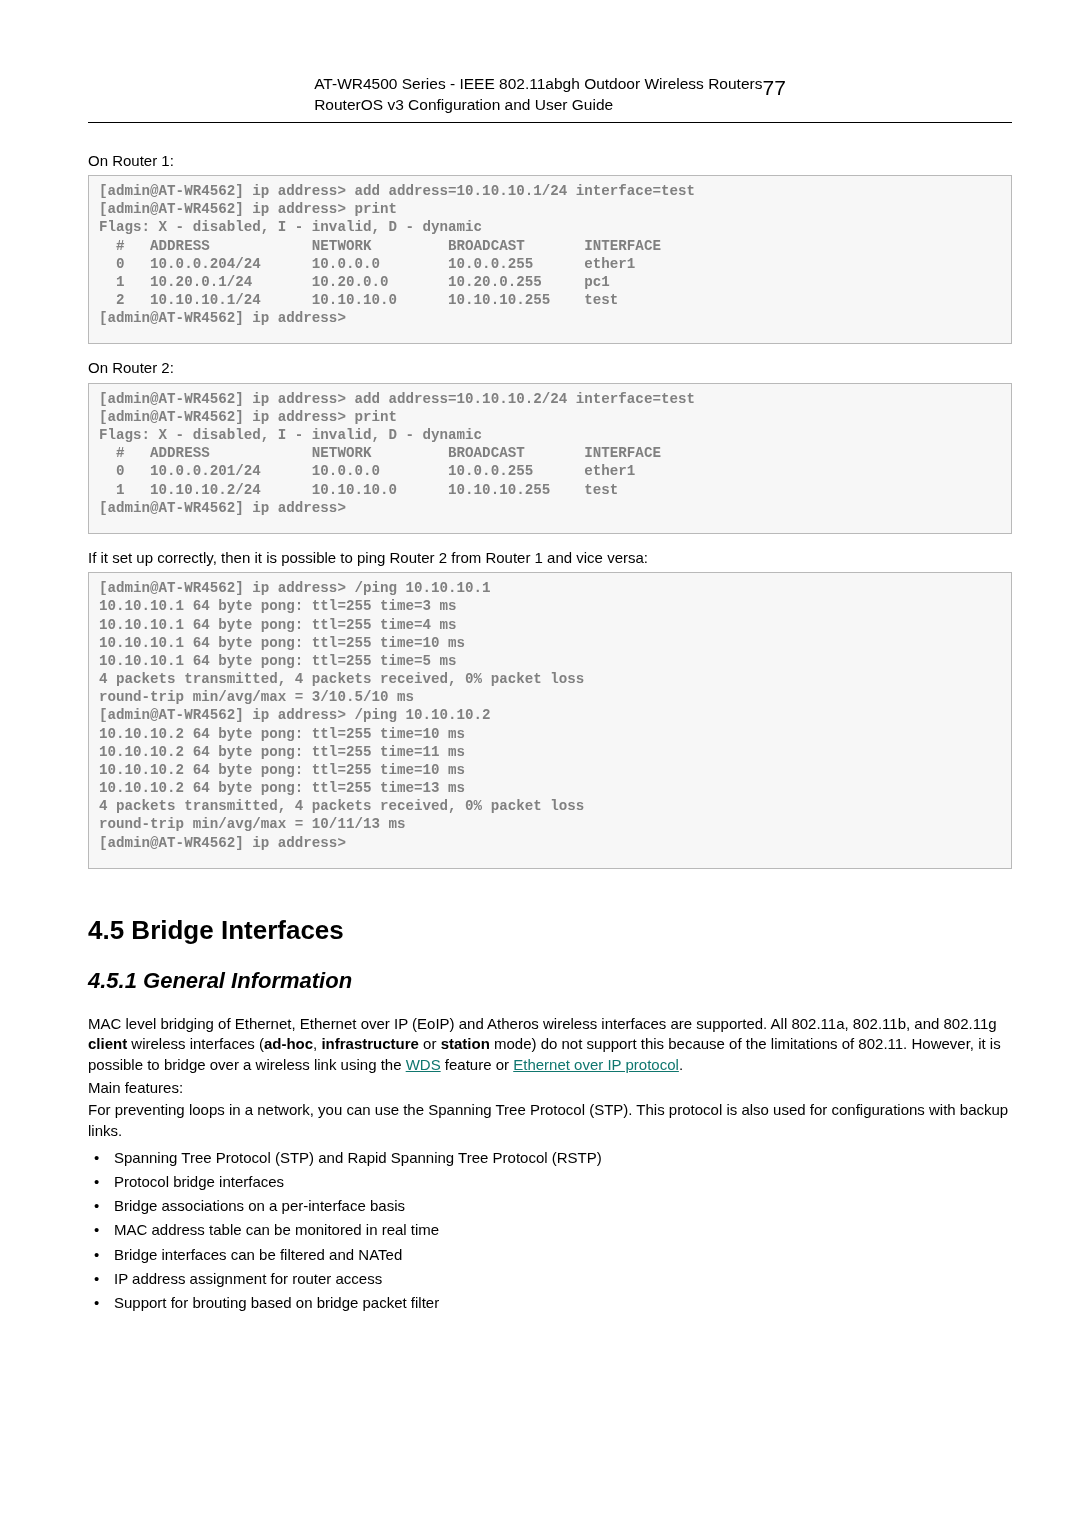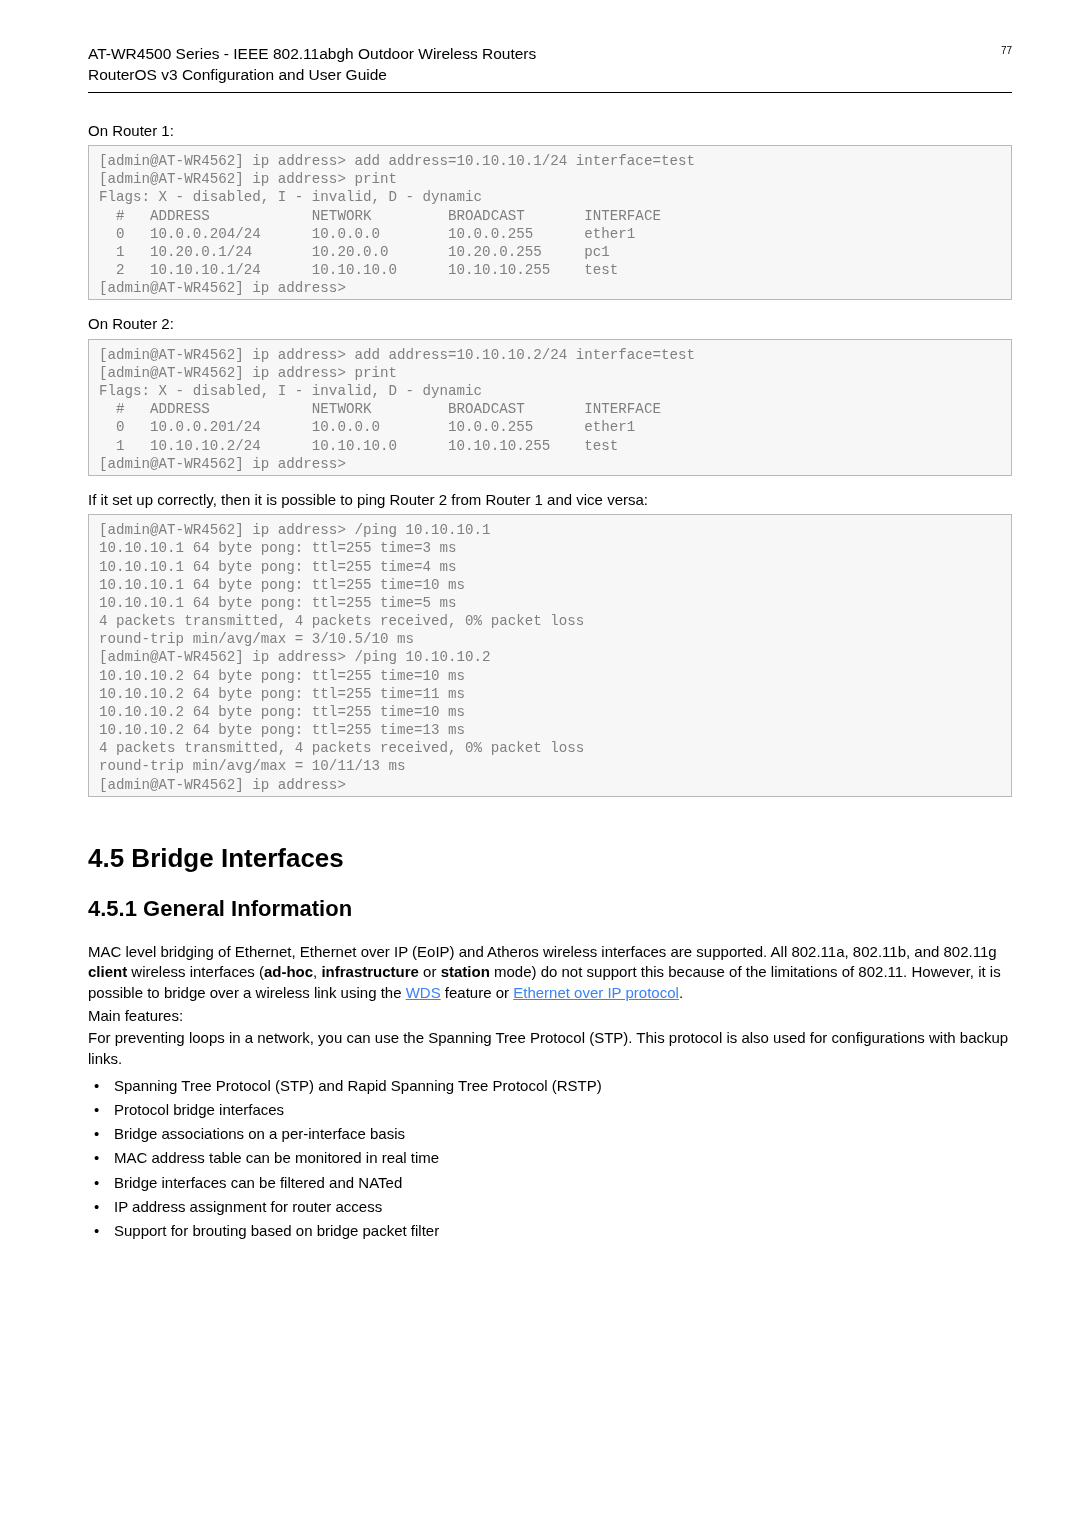--- a/index.html
+++ b/index.html
@@ -10,77 +10,80 @@
     color: #000;
     width: 1080px;
     font-size: 15px;
     line-height: 1.35;
   }
   .page {
     padding: 44px 68px 40px 88px;
   }
   .hdr {
     display: flex;
-    justify-content: space-between;
+    justify-content: center;
     align-items: flex-start;
     margin-bottom: 6px;
+    margin-top: 30px;
   }
   .hdr-left {
     font-size: 15.5px;
     line-height: 1.35;
   }
   .hdr-right {
-    font-size: 10px;
+    font-size: 21px;
   }
   .hr {
     border: none;
     border-top: 1px solid #000;
     margin: 2px 0 28px 0;
   }
   .label {
     font-size: 15px;
     margin: 14px 0 4px 0;
   }
   .codebox {
     border: 1px solid #b9b9b9;
     background: #f7f7f7;
-    padding: 6px 10px 2px 10px;
+    padding: 6px 10px 16px 10px;
     font-family: "Courier New", monospace;
     font-size: 14.2px;
     line-height: 1.28;
     color: #808080;
     white-space: pre;
     overflow: hidden;
+    font-weight: bold;
   }
   .note {
     font-size: 15px;
     margin: 14px 0 4px 0;
   }
   h2.sec {
     font-size: 26px;
     font-weight: bold;
     margin: 44px 0 18px 0;
   }
   h3.subsec {
     font-size: 22px;
     font-weight: bold;
+    font-style: italic;
     margin: 18px 0 18px 0;
   }
   .subhead {
     font-size: 17px;
     text-decoration: underline;
     margin: 14px 0 10px 0;
   }
   p.body {
     font-size: 15px;
     margin: 0 0 2px 0;
     line-height: 1.38;
   }
   .link {
-    color: #3b82f6;
+    color: #0f766e;
     text-decoration: underline;
   }
   ul.bul {
     list-style: none;
     padding: 0;
     margin: 6px 0 0 0;
   }
   ul.bul li {
     position: relative;
     padding-left: 26px;

